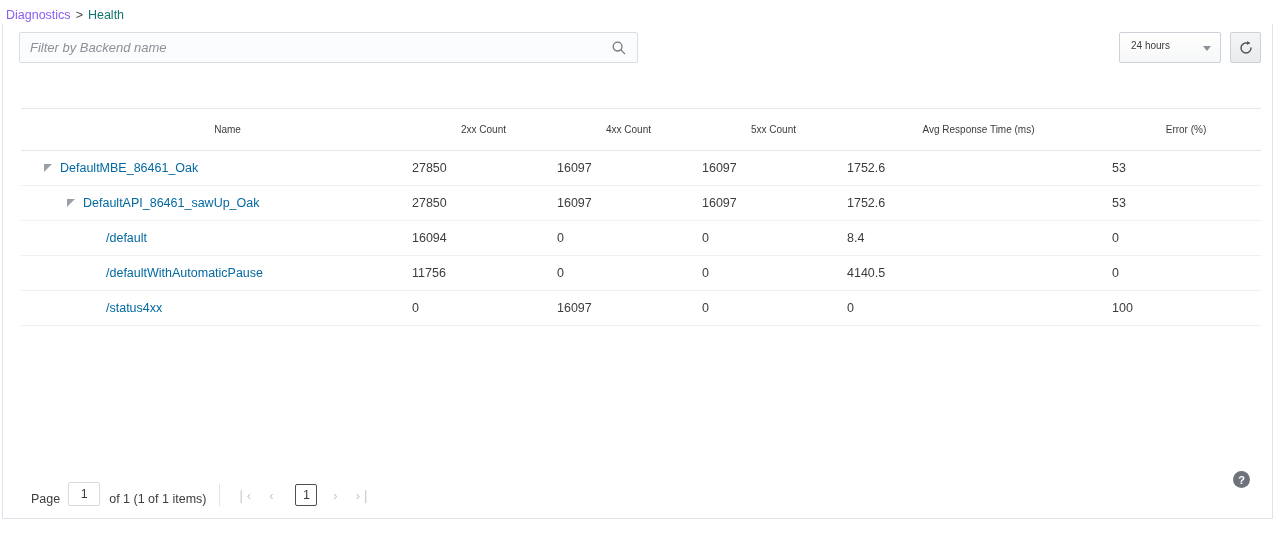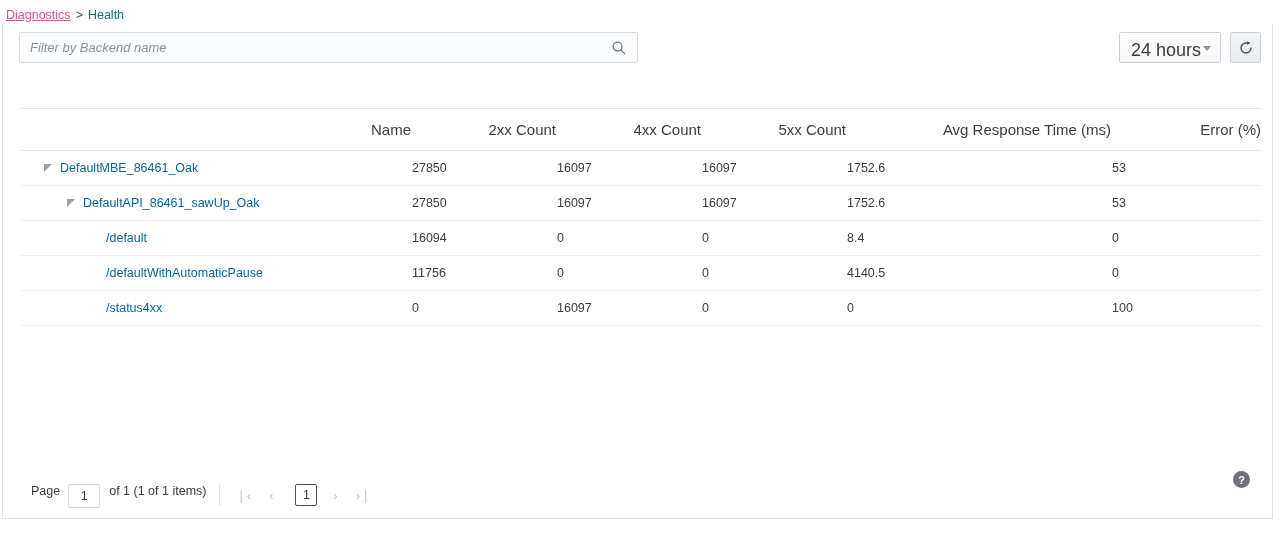--- a/index.html
+++ b/index.html
@@ -16,22 +16,21 @@
   
   .breadcrumb {
     position: absolute;
     left: 6px; top: 7px;
     font-size: 12.5px;
     line-height: 16px;
     color: #3c3c3c;
     white-space: nowrap;
   }
   .breadcrumb .crumb-link {
-    color: #ec4899;
-    text-decoration: underline;
+    color: #8b5cf6;
     cursor: pointer;
   }
   .breadcrumb .crumb-sep {
     color: #4a4a4a;
     margin: 0 5px;
   }
   .breadcrumb .crumb-current { color: #0f766e; }
 
   
   .panel {
@@ -85,21 +84,21 @@
     left: 1116px; top: 8px;
     width: 102px; height: 31px;
     background: linear-gradient(#ffffff, #f6f7f8);
     border: 1px solid #cdd2d9;
     border-radius: 2px;
     cursor: pointer;
   }
   .range-label {
     position: absolute;
     left: 11px; top: 7px;
-    font-size: 18px;
+    font-size: 10px;
     color: #3c3c3c;
     white-space: nowrap;
   }
   .chevron-down-icon {
     position: absolute;
     right: 9px; top: 13px;
     width: 0; height: 0;
     border-left: 4.5px solid transparent;
     border-right: 4.5px solid transparent;
     border-top: 5px solid #8a9099;
@@ -125,22 +124,22 @@
     position: absolute;
     left: 18px; top: 84px;
     width: 1240px;
   }
   table.health-table {
     width: 1240px;
     border-collapse: collapse;
     table-layout: fixed;
   }
   table.health-table thead th {
-    text-align: right;
-    font-size: 15px;
+    text-align: center;
+    font-size: 10px;
     font-weight: normal;
     color: #3c3c3c;
     padding: 0 0 0 0;
     height: 42px;
     vertical-align: middle;
     border-top: 1px solid #e4e8ee;
     border-bottom: 1px solid #e4e8ee;
     background: #ffffff;
     white-space: nowrap;
   }
@@ -184,23 +183,23 @@
   .val-ok   { color: #2e9e48; }
 
   
   .pager {
     position: absolute;
     left: 0; bottom: 20px;
     width: 100%; height: 30px;
   }
   .pager-inner {
     position: absolute;
-    left: 28px; top: 16px;
+    left: 28px; top: 8px;
     display: flex;
-    align-items: flex-start;
+    align-items: flex-end;
     height: 30px;
     font-size: 12.5px;
     color: #3c3c3c;
   }
   .pager-label { margin-right: 8px; }
   .page-input {
     width: 32px; height: 24px;
     border: 1px solid #d7dbe1;
     border-radius: 2px;
     background: #fff;

